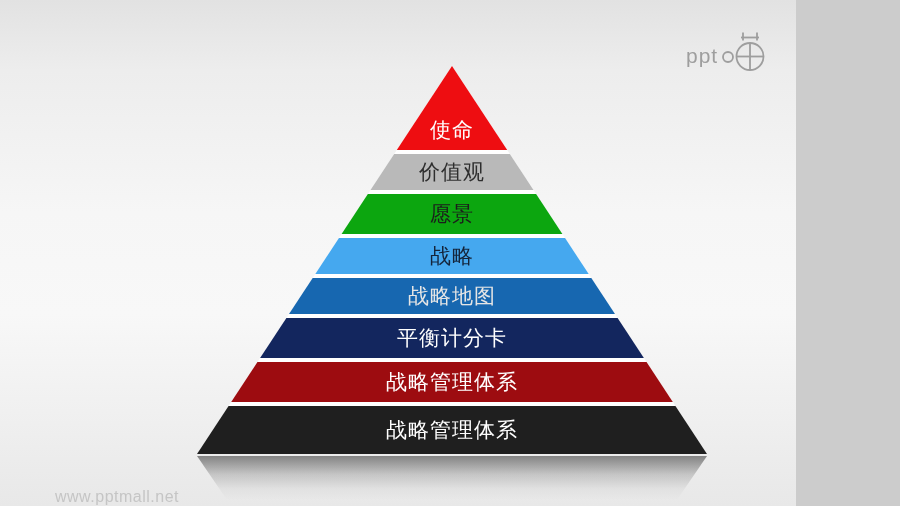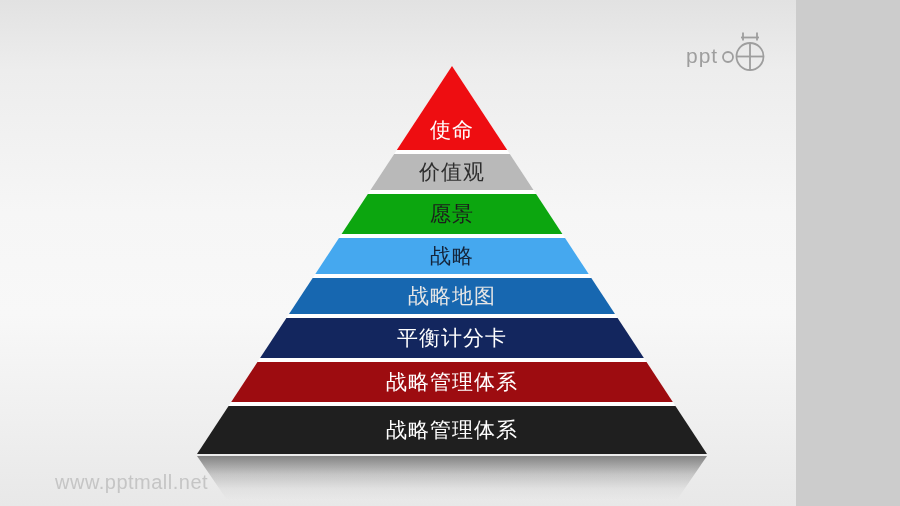--- a/index.html
+++ b/index.html
@@ -23,22 +23,22 @@
     font-size:21px;letter-spacing:1px;font-weight:500;
     box-sizing:border-box;
   }
   .layer.first{align-items:flex-end;padding-bottom:6px;}
   .reflection{
     position:absolute;left:197px;top:456px;width:510px;height:44px;
     clip-path:polygon(0% 0%,100% 0%,94.1% 100%,5.9% 100%);
     background:linear-gradient(180deg,rgba(35,35,35,0.52) 0%,rgba(90,90,90,0.26) 42%,rgba(130,130,130,0.08) 75%,rgba(150,150,150,0) 100%);
   }
   .watermark{
-    position:absolute;left:55px;top:471px;
-    font-size:20px;color:#c5c5c5;letter-spacing:0.5px;
+    position:absolute;left:55px;top:488px;
+    font-size:16px;color:#c5c5c5;letter-spacing:0.5px;
   }
   .logo{position:absolute;right:24px;top:30px;width:88px;height:46px;}
 </style>
 </head>
 <body>
 
 <div class="slide">
 
   <svg class="logo" viewBox="0 0 88 46">
     <text x="2" y="33" font-size="21" font-weight="300" letter-spacing="1" fill="#9e9e9e" font-family="Liberation Sans, DejaVu Sans, sans-serif">ppt</text>

